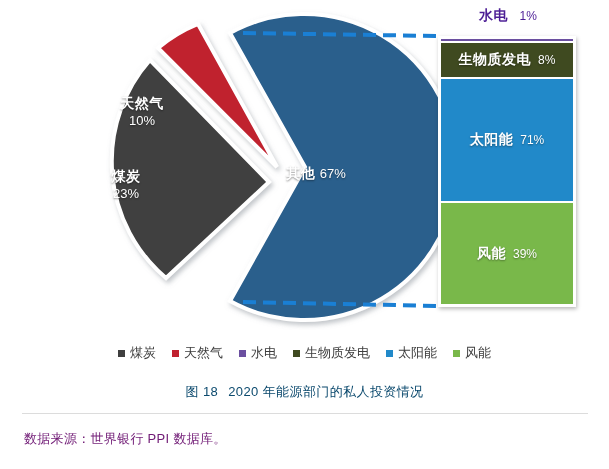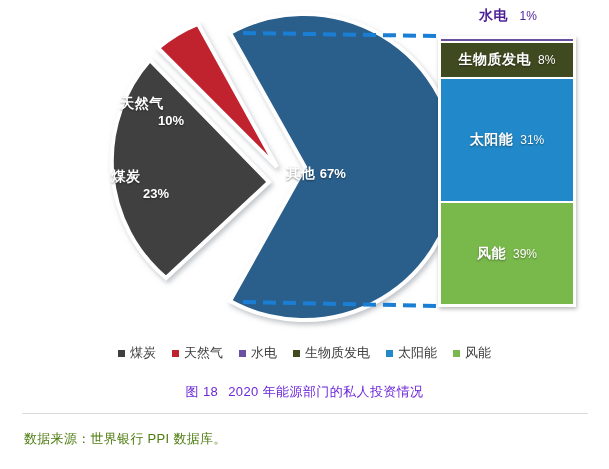--- a/index.html
+++ b/index.html
@@ -21,21 +21,21 @@
   .slice-label{
     position:absolute;
     color:#ffffff;
     text-align:center;
     line-height:1.25;
     white-space:nowrap;
     text-shadow:0 1px 2px rgba(0,0,0,.45);
     pointer-events:none;
   }
   .slice-label .nm{display:block;font-size:14px;font-weight:700;letter-spacing:.5px;}
-  .slice-label .vl{display:block;font-size:13px;font-weight:700;text-align:right;}
+  .slice-label .vl{display:block;font-size:13px;font-weight:400;}
   .slice-label.inline .nm,.slice-label.inline .vl{display:inline;}
   .slice-label.inline .vl{font-size:13px;}
 
   #lbl-gas{left:100px;top:95px;width:84px;}
   #lbl-coal{left:83px;top:168px;width:86px;}
   #lbl-other{left:258px;top:163px;width:116px;}
 
   
   .barbox{
     position:absolute;left:438px;top:36px;width:138px;height:271px;
@@ -73,33 +73,33 @@
     position:absolute;left:0;top:344px;width:609px;
     display:flex;justify-content:center;align-items:center;gap:16px;
   }
   .leg-item{display:flex;align-items:center;gap:5px;}
   .leg-swatch{width:7px;height:7px;display:block;flex:0 0 auto;}
   .leg-text{font-size:13px;color:#3d3d3d;white-space:nowrap;}
 
   
   .caption{
     position:absolute;left:0;top:383px;width:609px;
-    text-align:center;font-size:13px;color:#6d28d9;letter-spacing:.4px;
+    text-align:center;font-size:13px;color:#0c4a6e;letter-spacing:.4px;
     white-space:nowrap;
   }
   .caption .cap-no{margin-right:10px;}
 
   
   .divider{
     position:absolute;left:22px;top:413px;width:566px;height:1px;
     background:#dcdcdc;
   }
   .source{
     position:absolute;left:24px;top:430px;
-    font-size:13px;color:#4d7c0f;white-space:nowrap;letter-spacing:.3px;
+    font-size:13px;color:#701a75;white-space:nowrap;letter-spacing:.3px;
   }
 </style>
 </head>
 <body>
 
 <div id="stage">
 
   <div class="graphic">
 
     <svg class="pieart" viewBox="0 0 609 330">
@@ -152,21 +152,21 @@
     <div class="barbox">
       <div class="seg" id="seg-hydro" style="background:#6b4fa0;"></div>
 
       <div class="seg" id="seg-biomass" style="background:#3f4a20;">
         <span class="nm">生物质发电</span>
         <span class="vl">8%</span>
       </div>
 
       <div class="seg" id="seg-solar" style="background:#2189c9;">
         <span class="nm">太阳能</span>
-        <span class="vl">31%</span>
+        <span class="vl">71%</span>
       </div>
 
       <div class="seg" id="seg-wind" style="background:#79b84a;">
         <span class="nm">风能</span>
         <span class="vl">39%</span>
       </div>
     </div>
 
   </div>
 

